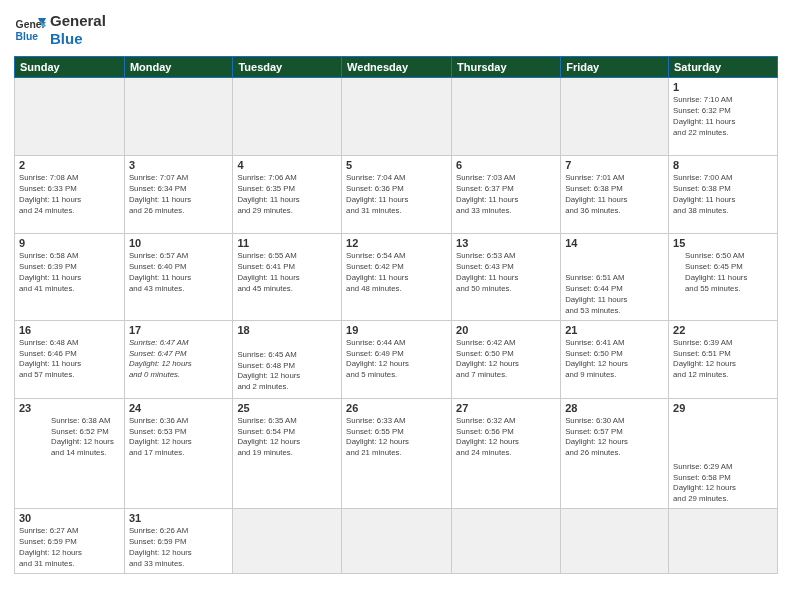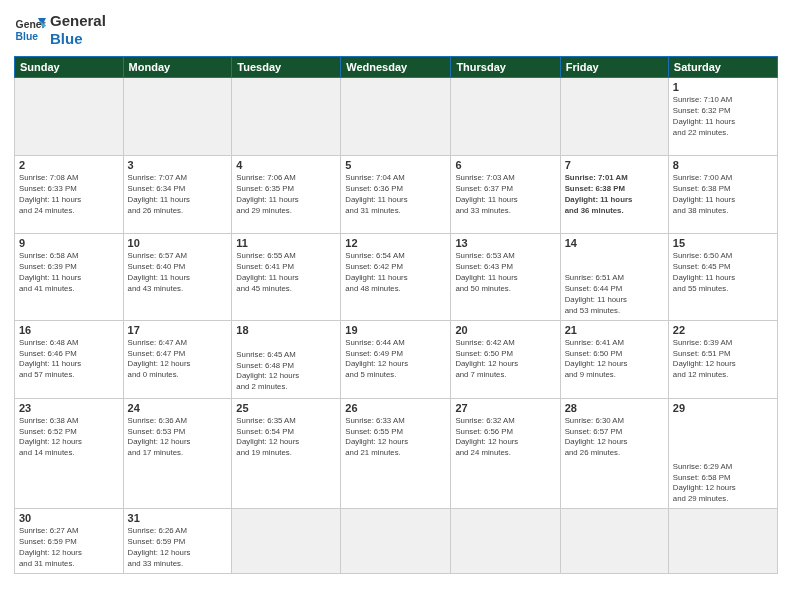--- a/index.html
+++ b/index.html
@@ -169,21 +169,21 @@
           </td>
           <td>
             <span class="day-number">6</span>
             <div class="day-info" style="white-space: pre-line;">Sunrise: 7:03 AM
 Sunset: 6:37 PM
 Daylight: 11 hours
 and 33 minutes.</div>
           </td>
           <td>
             <span class="day-number">7</span>
-            <div class="day-info" style="white-space: pre-line; font-weight: bold;">Sunrise: 7:01 AM
+            <div class="day-info" style="white-space: pre-line;">Sunrise: 7:01 AM
 Sunset: 6:38 PM
 Daylight: 11 hours
 and 36 minutes.</div>
           </td>
           <td>
             <span class="day-number">8</span>
             <div class="day-info" style="white-space: pre-line;">Sunrise: 7:00 AM
 Sunset: 6:38 PM
 Daylight: 11 hours
 and 38 minutes.</div>
@@ -227,37 +227,37 @@
           </td>
           <td>
             <span class="day-number">14</span>
             <div class="day-info" style="white-space: pre-line; margin-top: 24px;">Sunrise: 6:51 AM
 Sunset: 6:44 PM
 Daylight: 11 hours
 and 53 minutes.</div>
           </td>
           <td>
             <span class="day-number">15</span>
-            <div class="day-info" style="white-space: pre-line;">Sunrise: 6:50 AM
+            <div class="day-info" style="white-space: pre-line; margin-left: 12px;">Sunrise: 6:50 AM
 Sunset: 6:45 PM
 Daylight: 11 hours
 and 55 minutes.</div>
           </td>
         </tr>
         <tr>
           <td>
             <span class="day-number">16</span>
             <div class="day-info" style="white-space: pre-line;">Sunrise: 6:48 AM
 Sunset: 6:46 PM
 Daylight: 11 hours
 and 57 minutes.</div>
           </td>
           <td>
             <span class="day-number">17</span>
-            <div class="day-info" style="white-space: pre-line;">Sunrise: 6:47 AM
+            <div class="day-info" style="white-space: pre-line; font-style: italic;">Sunrise: 6:47 AM
 Sunset: 6:47 PM
 Daylight: 12 hours
 and 0 minutes.</div>
           </td>
           <td>
             <span class="day-number">18</span>
             <div class="day-info" style="white-space: pre-line; margin-top: 14px;">Sunrise: 6:45 AM
 Sunset: 6:48 PM
 Daylight: 12 hours
 and 2 minutes.</div>
@@ -287,21 +287,21 @@
             <span class="day-number">22</span>
             <div class="day-info" style="white-space: pre-line;">Sunrise: 6:39 AM
 Sunset: 6:51 PM
 Daylight: 12 hours
 and 12 minutes.</div>
           </td>
         </tr>
         <tr>
           <td>
             <span class="day-number">23</span>
-            <div class="day-info" style="white-space: pre-line;">Sunrise: 6:38 AM
+            <div class="day-info" style="white-space: pre-line; margin-left: 32px;">Sunrise: 6:38 AM
 Sunset: 6:52 PM
 Daylight: 12 hours
 and 14 minutes.</div>
           </td>
           <td>
             <span class="day-number">24</span>
             <div class="day-info" style="white-space: pre-line;">Sunrise: 6:36 AM
 Sunset: 6:53 PM
 Daylight: 12 hours
 and 17 minutes.</div>

